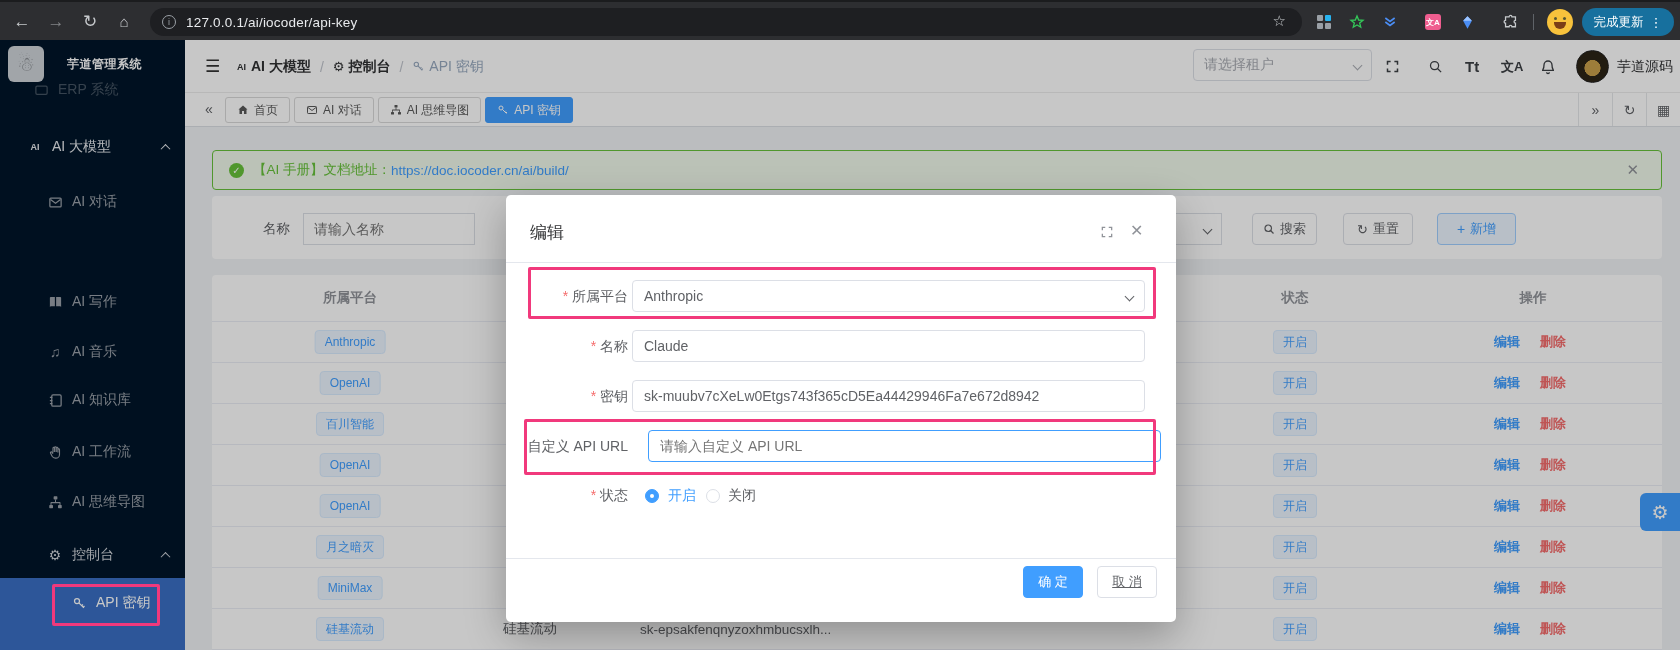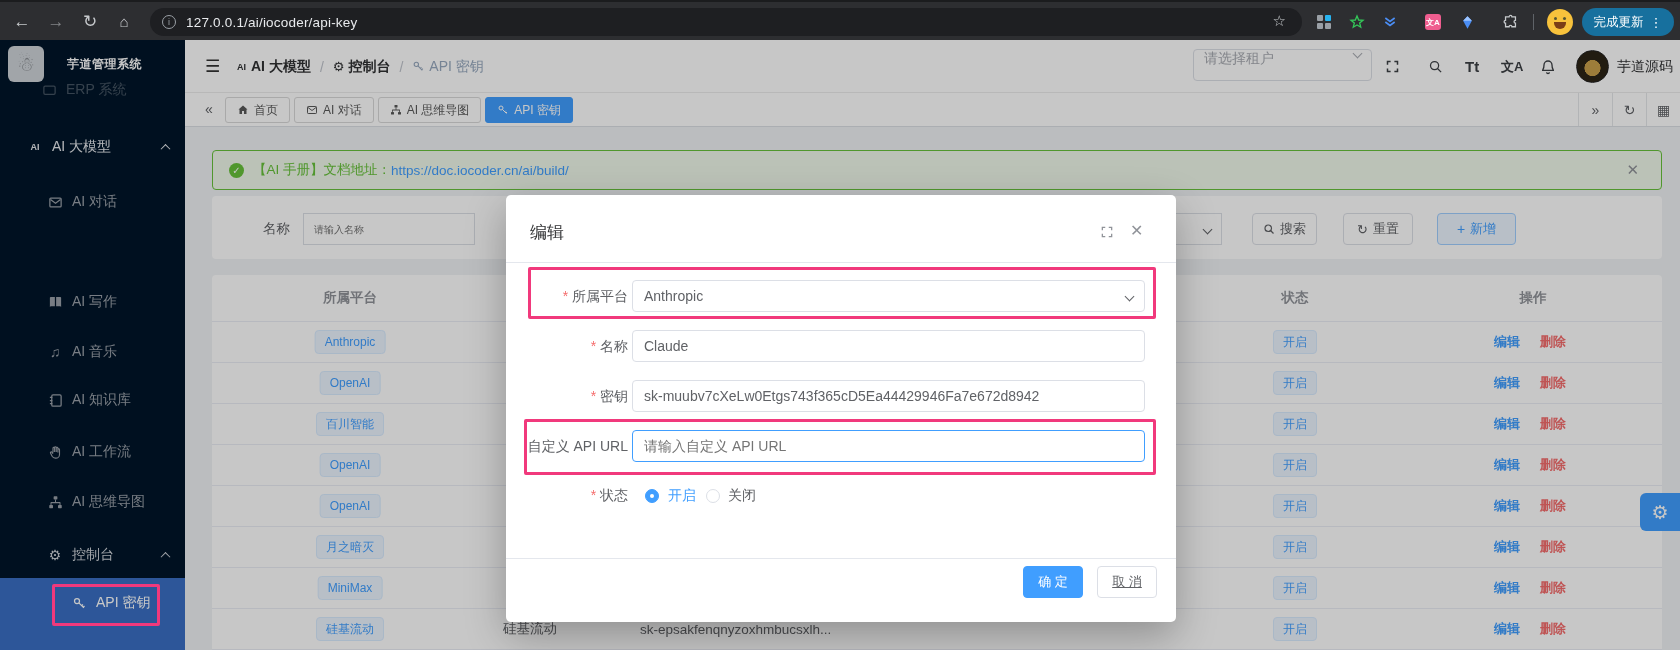--- a/index.html
+++ b/index.html
@@ -39,57 +39,57 @@
   .menu-row svg { width:15px; height:15px; }
   .chv { display:inline-block; width:7px; height:7px; border-right:1.4px solid currentColor; border-bottom:1.4px solid currentColor; }
   .chv.up { transform:rotate(-135deg) translate(-1px,-1px); } .chv.down { transform:rotate(45deg); }
   .active-block { position:absolute; left:0; top:538px; width:185px; height:72px; background:#3a6fc4; }
   .menu-active { color:#fff; }
 
   
   .main { position:absolute; left:185px; top:0; width:1495px; height:610px; }
   .topbar { position:absolute; left:0; top:0; width:1495px; height:53px; background:#fff; border-bottom:1px solid #ececec; }
   .crumb-sep { color:#c0c4cc; margin:0 9px; }
-  .tenant-select { position:absolute; left:1008px; top:9px; width:179px; height:32px; border:1px solid #dcdfe6; border-radius:4px; background:#fff; display:flex; align-items:flex-start; padding:0 10px; color:#a8abb2; justify-content:space-between; }
+  .tenant-select { position:absolute; left:1008px; top:9px; width:179px; height:32px; border:1px solid #dcdfe6; border-radius:4px; background:#fff; display:flex; align-items:center; padding:0 10px; color:#a8abb2; justify-content:space-between; }
   .top-ico { position:absolute; top:0; height:53px; display:flex; align-items:center; color:#3d4045; }
   .user-avatar { position:absolute; left:1391px; top:10px; width:33px; height:33px; border-radius:50%; background:radial-gradient(circle at 50% 55%, #caa14b 0 34%, #2c2417 36%); border:1px solid #222; }
 
   
   .tabbar { position:absolute; left:0; top:53px; width:1495px; height:34px; background:#fff; border-bottom:1px solid #dcdfe5; }
   .tab { height:26px; border:1px solid #d9d9d9; border-radius:3px; background:#fff; color:#595959; font-size:12px; display:inline-flex; align-items:center; gap:5px; padding:0 11px; }
   .tab svg { width:12px; height:12px; }
   .tab.on { background:#409eff; border-color:#409eff; color:#fff; }
   .tb-cell { width:34px; height:33px; border-left:1px solid #e5e7ea; display:flex; align-items:center; justify-content:center; color:#606266; }
 
   
   .content { position:absolute; left:0; top:87px; width:1495px; height:523px; background:#f0f2f5; }
   .alert { position:absolute; left:27px; top:23px; width:1450px; height:40px; background:#f0f9eb; border:1px solid #67c23a; border-radius:4px; display:flex; align-items:center; padding:0 16px; }
   .ok-badge { width:15px; height:15px; border-radius:50%; background:#67c23a; color:#fff; font-size:10px; display:flex; align-items:center; justify-content:center; margin-right:9px; }
   .filter-card { position:absolute; left:27px; top:69px; width:1450px; height:63px; background:#fff; border-radius:4px; }
-  .f-input { position:absolute; top:86px; height:32px; border:1px solid #dcdfe6; border-radius:0; background:#fff; color:#606266; font-size:10px; padding:0 10px; font-family:inherit; }
+  .f-input { position:absolute; top:86px; height:32px; border:1px solid #dcdfe6; border-radius:0; background:#fff; color:#606266; font-size:14px; padding:0 10px; font-family:inherit; }
   .btn { position:absolute; top:86px; height:32px; border:1px solid #dcdfe6; border-radius:4px; background:#fff; color:#606266; font-size:13px; display:flex; align-items:center; justify-content:center; gap:5px; }
   .btn.plain-primary { background:#ecf5ff; border-color:#a0cfff; color:#409eff; }
   .table-card { position:absolute; left:27px; top:148px; width:1450px; height:375px; background:#fff; border-radius:4px 4px 0 0; overflow:hidden; }
   .t-head { position:relative; height:47px; border-bottom:1px solid #ebeef5; color:#909399; font-weight:700; font-size:13.5px; }
   .t-row { position:relative; height:41px; border-bottom:1px solid #ebeef5; }
   .cc { position:absolute; top:50%; transform:translate(-50%,-50%); white-space:nowrap; }
   .tag { display:inline-block; height:24px; line-height:22px; padding:0 9px; border:1px solid #d9ecff; background:#ecf5ff; color:#409eff; border-radius:4px; font-size:12px; }
   .lnk-edit { color:#409eff; font-size:13px; font-weight:600; }
   .lnk-del { color:#f56c6c; font-size:13px; font-weight:600; }
   .gear-float { position:absolute; left:1455px; top:366px; width:40px; height:38px; background:#409eff; border-radius:6px 0 0 6px; color:#fff; font-size:19px; display:flex; align-items:center; justify-content:center; }
 
   
   .modal { position:absolute; left:506px; top:195px; width:670px; height:427px; background:#fff; border-radius:5px; box-shadow:0 14px 40px rgba(0,0,0,.28); z-index:60; }
   .m-title { position:absolute; left:24px; top:26px; font-size:17px; color:#303133; }
   .m-hline { position:absolute; left:0; top:67px; width:670px; border-top:1px solid #e4e7ed; }
   .m-label { position:absolute; left:0; width:122px; text-align:right; color:#606266; font-size:14px; line-height:32px; white-space:nowrap; }
   .req::before { content:"* "; color:#f56c6c; }
   .m-field { position:absolute; left:126px; width:513px; height:32px; border:1px solid #dcdfe6; border-radius:4px; background:#fff; color:#606266; font-size:14px; display:flex; align-items:center; padding:0 11px; font-family:inherit; }
   input.m-field { display:block; line-height:30px; }
-  .m-field.focus { border-color:#409eff; }
+  .m-field.focus { border-color:#409eff;margin-left:16px; }
   .radio { display:inline-block; width:14px; height:14px; border-radius:50%; border:1px solid #dcdfe6; background:#fff; vertical-align:-2px; position:relative; }
   .radio.on { background:#409eff; border-color:#409eff; }
   .radio.on::after { content:""; position:absolute; left:4px; top:4px; width:4px; height:4px; border-radius:50%; background:#fff; }
   .m-fline { position:absolute; left:0; top:363px; width:670px; border-top:1px solid #e4e7ed; }
   .m-btn { position:absolute; top:371px; width:60px; height:32px; border-radius:4px; font-size:13px; display:flex; align-items:center; justify-content:center; }
   .m-btn.primary { background:#409eff; color:#fff; border:1px solid #409eff; }
   .m-btn.default { background:#fff; color:#606266; border:1px solid #dcdfe6;text-decoration:underline; }
 
   .pink-box { position:absolute; border:3px solid #f1397c; border-radius:2px; z-index:80; }
   svg { display:block; }
@@ -147,21 +147,21 @@
   </span>
 </div>
 
 <div class="app">
 
   <aside class="sidebar">
     <div class="logo-row">
       <span class="logo-img">☃</span>
       <span class="logo-title">芋道管理系统</span>
     </div>
-    <div class="menu-row" style="top:41px;height:18px;opacity:.45;overflow:hidden;padding-left:40px;">
+    <div class="menu-row" style="top:41px;height:18px;opacity:.45;overflow:hidden;padding-left:32px;">
       <span class="mi">
         <svg viewBox="0 0 24 24" fill="none" stroke="currentColor" stroke-width="2">
             <rect x="3" y="5" width="18" height="13" rx="2"></rect>
           </svg>
       </span>
       <span>ERP 系统</span>
     </div>
 
     <div class="menu-row" style="top:87px;padding-left:26px;color:#e7eaee;">
       <span class="mi" style="font-size:9px;font-weight:700;">AI</span>

